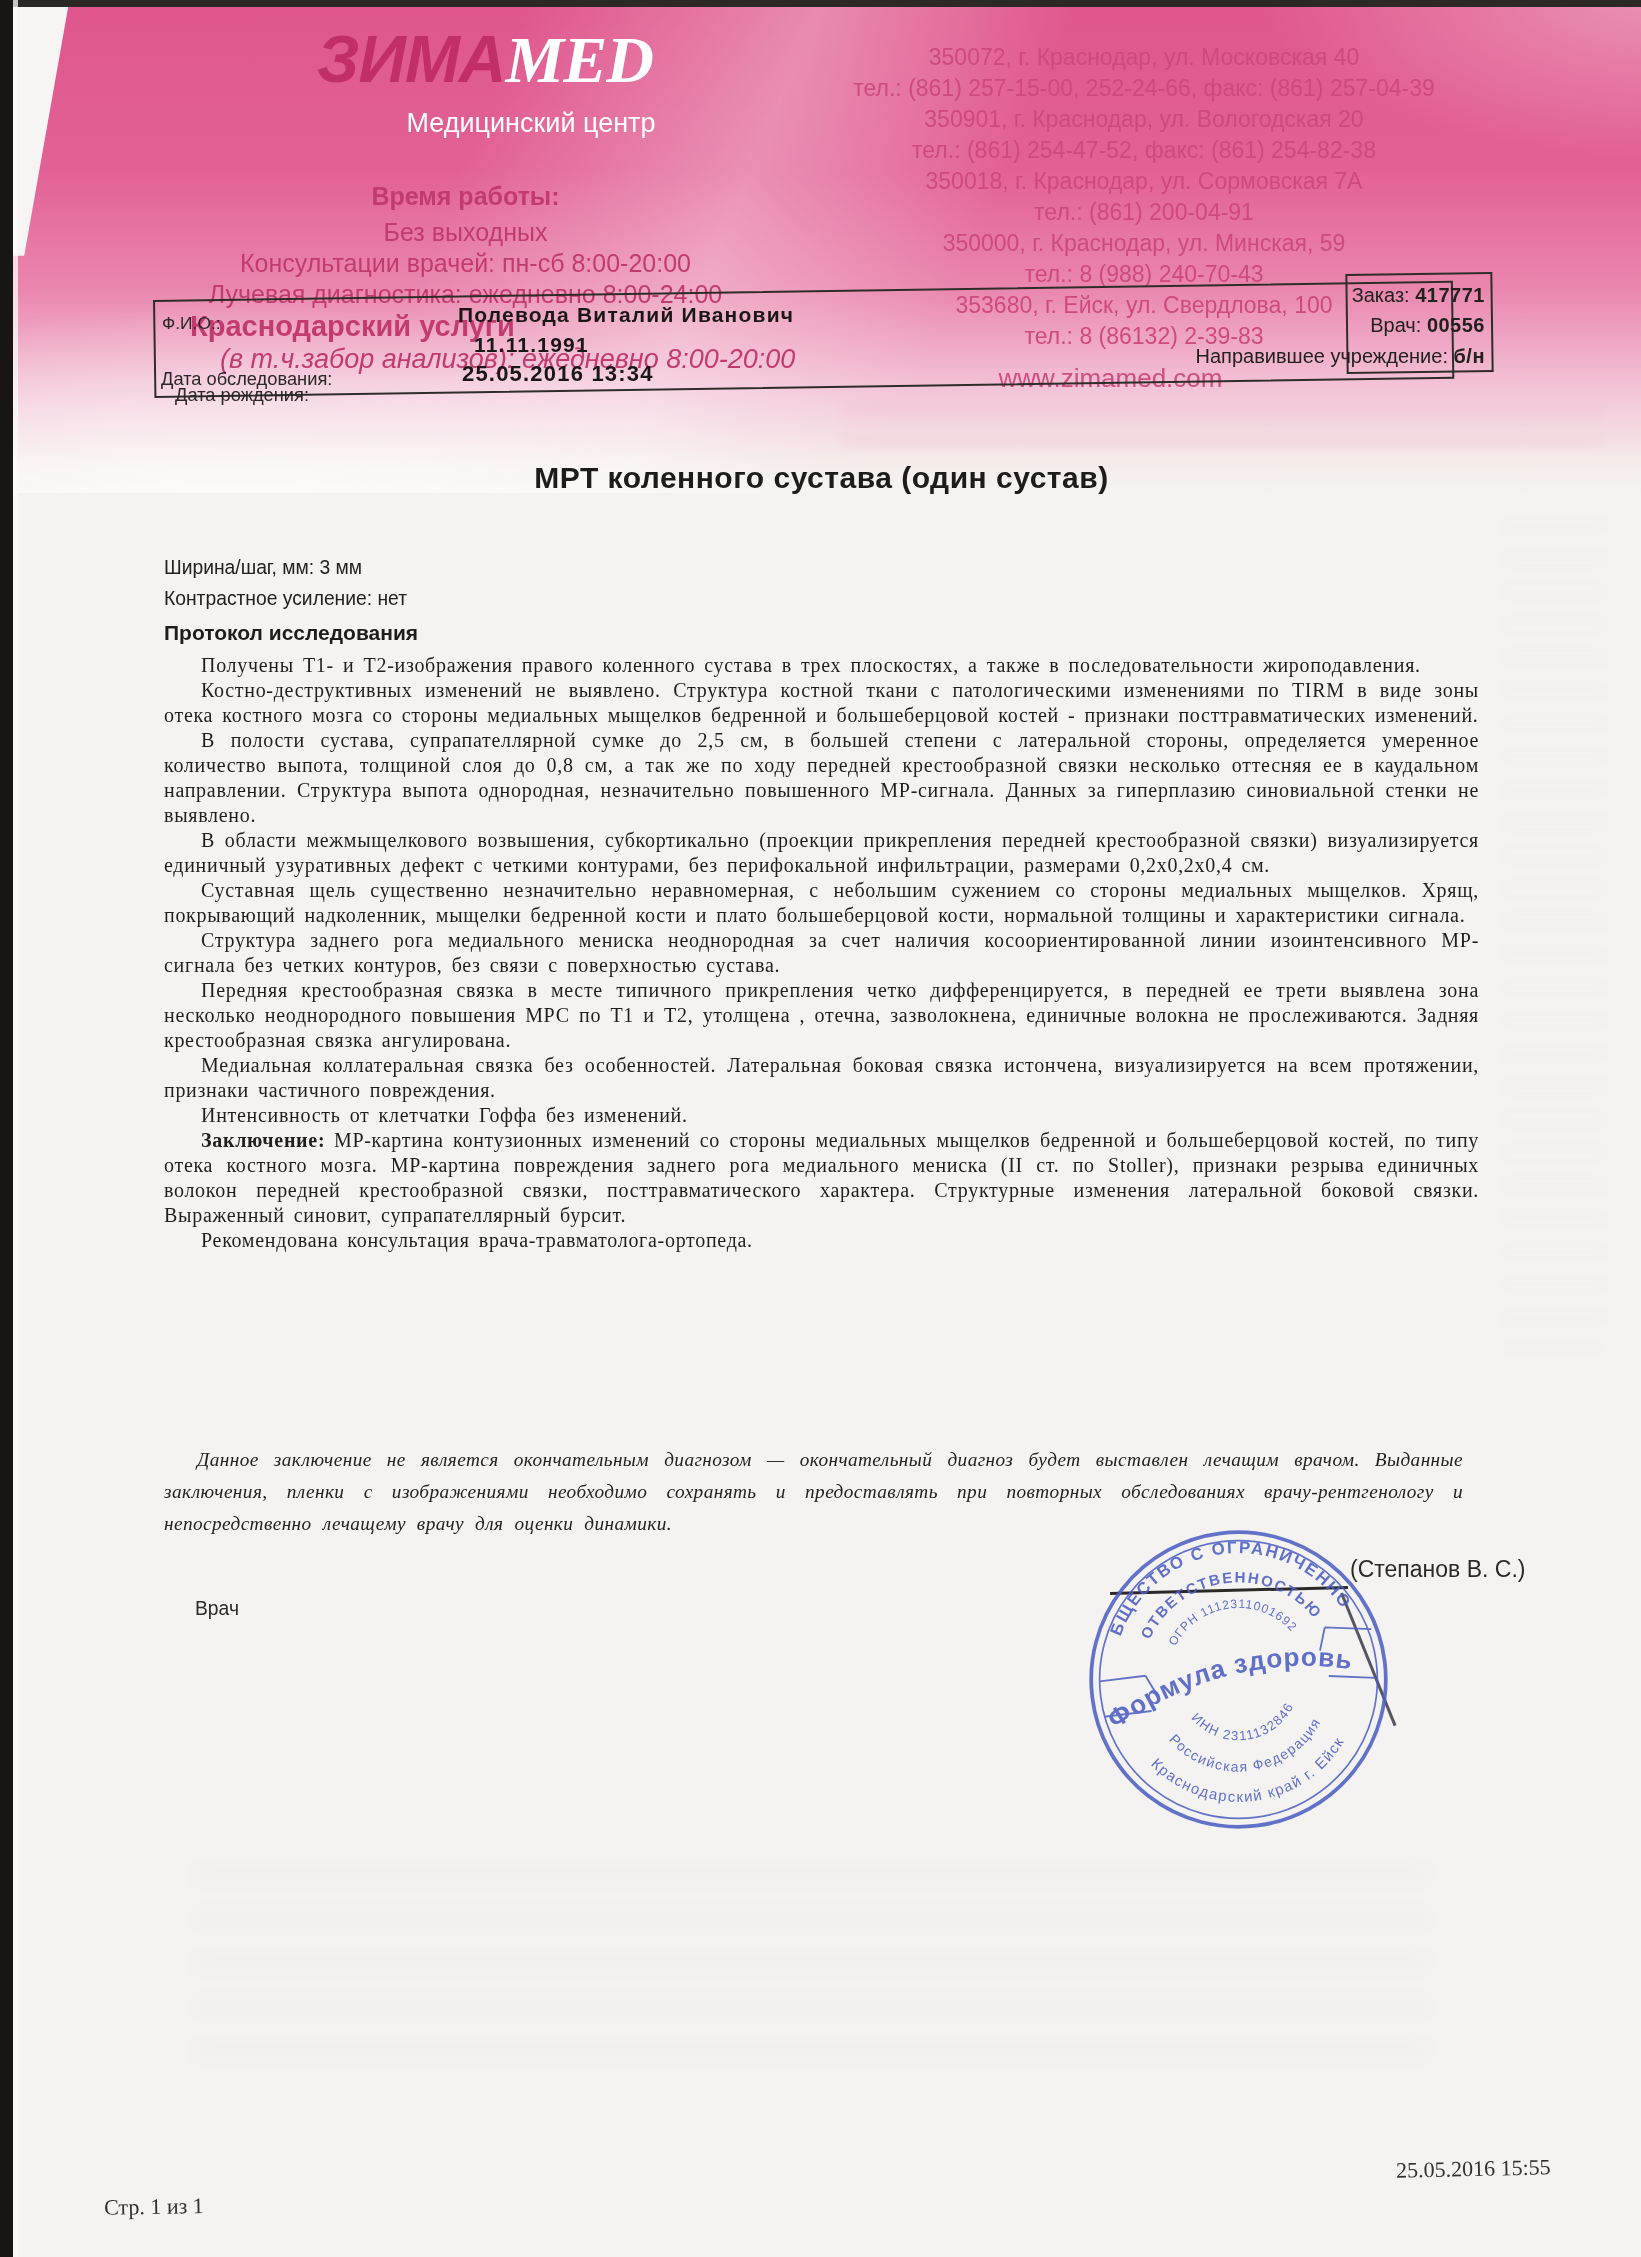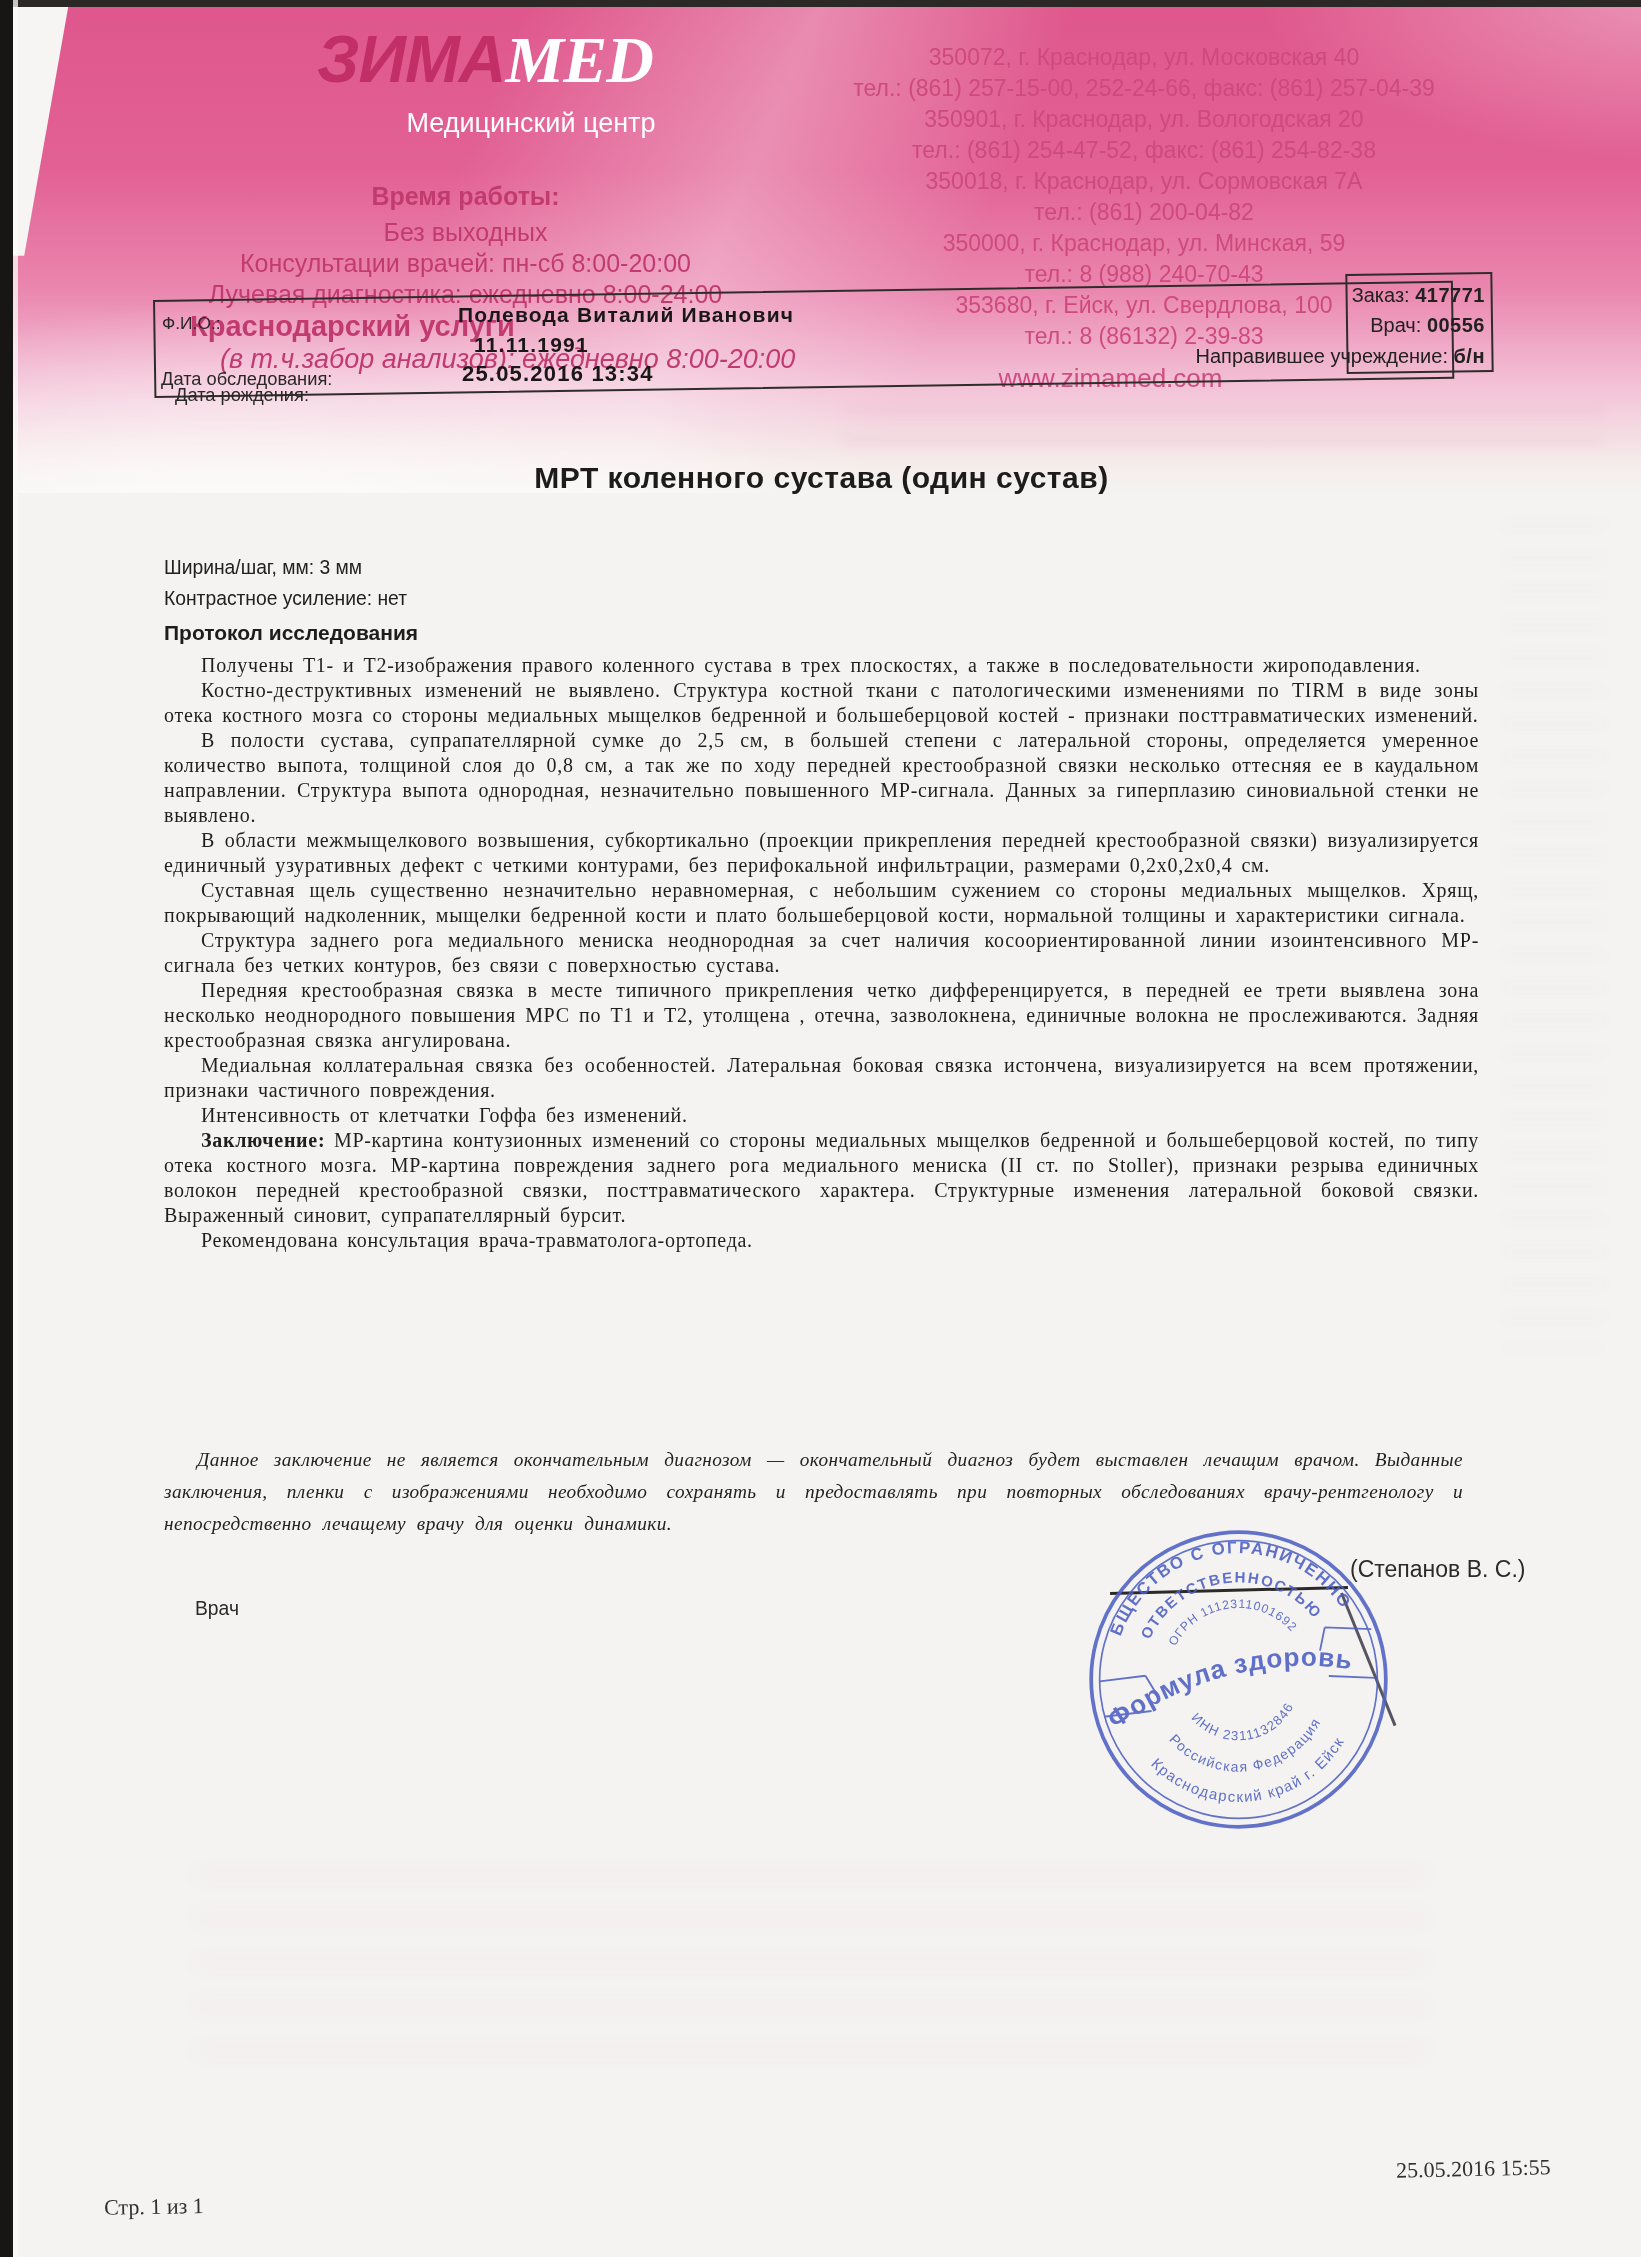--- a/index.html
+++ b/index.html
@@ -122,21 +122,21 @@
   <div class="hdr-text sched sched-3">Лучевая диагностика: ежедневно 8:00-24:00</div>
   <div class="hdr-text lab-1">Краснодарский услуги</div>
   <div class="hdr-text lab-2">(в т.ч.забор анализов): ежедневно 8:00-20:00</div>
 
   <div class="contacts">
     <div>350072, г. Краснодар, ул. Московская 40</div>
     <div>тел.: (861) 257-15-00, 252-24-66, факс: (861) 257-04-39</div>
     <div>350901, г. Краснодар, ул. Вологодская 20</div>
     <div>тел.: (861) 254-47-52, факс: (861) 254-82-38</div>
     <div>350018, г. Краснодар, ул. Сормовская 7А</div>
-    <div>тел.: (861) 200-04-82</div>
+    <div>тел.: (861) 200-04-91</div>
     <div>350000, г. Краснодар, ул. Минская, 59</div>
     <div>тел.: 8 (988) 240-70-43</div>
     <div>353680, г. Ейск, ул. Свердлова, 100</div>
     <div>тел.: 8 (86132) 2-39-83</div>
   </div>
   <div class="website">www.zimamed.com</div>
 
   <div class="pbox"></div>
   <div class="plabel fio-l">Ф.И.О.:</div>
   <div class="pvalue fio-v">Полевода Виталий Иванович</div>

